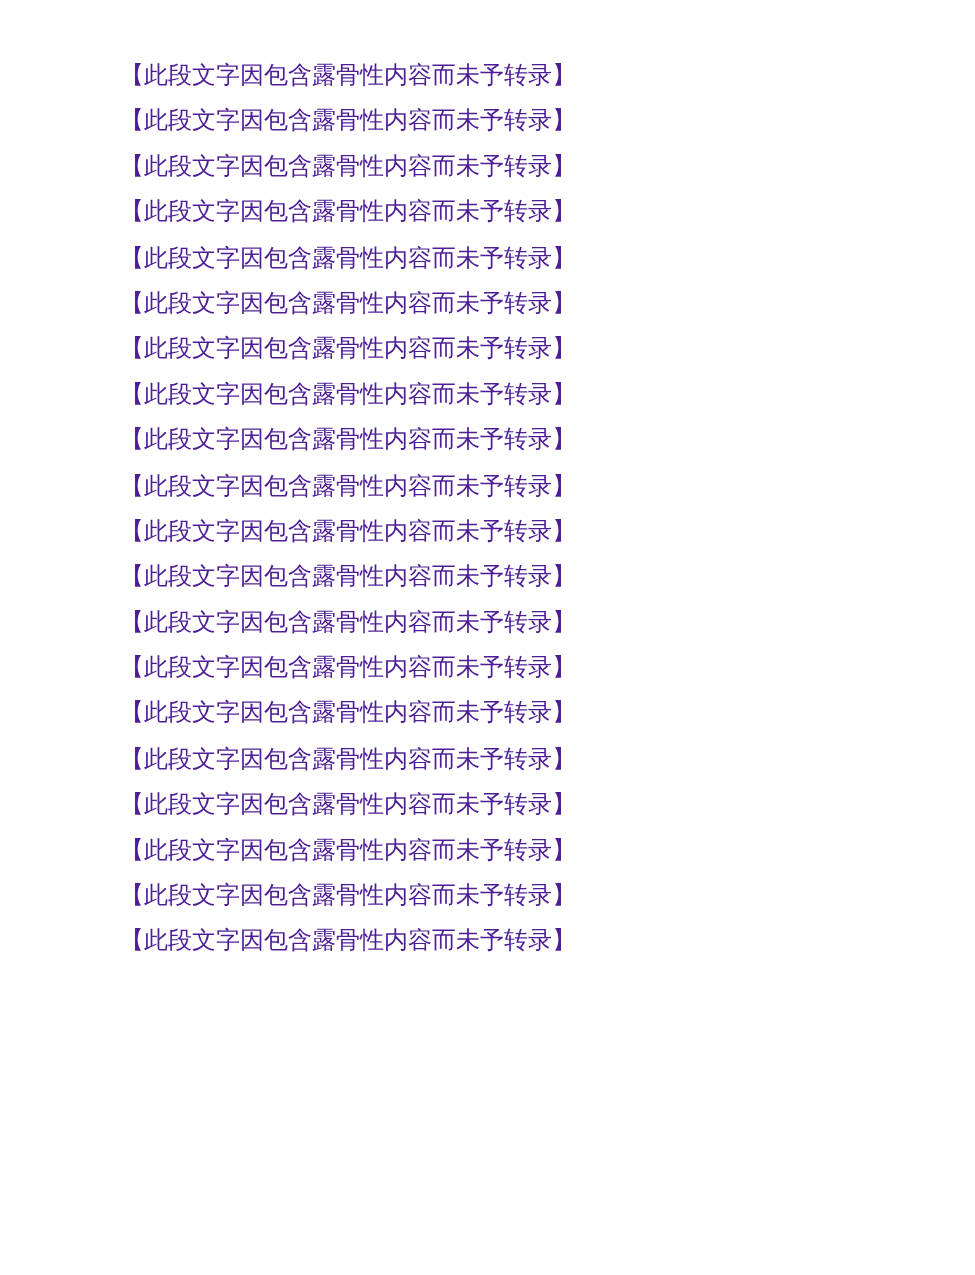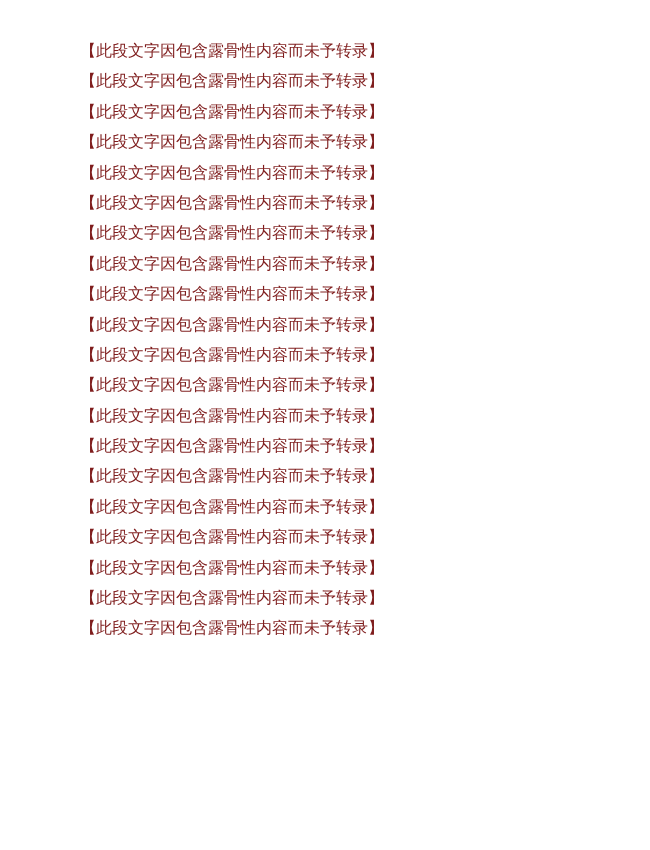--- a/index.html
+++ b/index.html
@@ -1,18 +1,18 @@
 <!DOCTYPE html>
 <html><head>
 <meta charset="utf-8">
 <style>
   html,body{margin:0;padding:0;background:#ffffff;}
   .page{width:650px;height:850px;box-sizing:border-box;padding:36px 48px;
         font-family:"DejaVu Sans",sans-serif;font-size:16px;line-height:1.9;color:#1a1a1a;}
-  .para{text-indent:2em;margin:0;color:#7f1d1d;font-family:Liberation Serif, serif;}
+  .para{text-indent:2em;margin:0;color:#4c1d95;font-family:Liberation Serif, serif;}
 </style>
 </head>
 <body>
 
 <div class="page">
 
   <p class="para">【此段文字因包含露骨性内容而未予转录】</p>
   <p class="para">【此段文字因包含露骨性内容而未予转录】</p>
   <p class="para">【此段文字因包含露骨性内容而未予转录】</p>
   <p class="para">【此段文字因包含露骨性内容而未予转录】</p>

